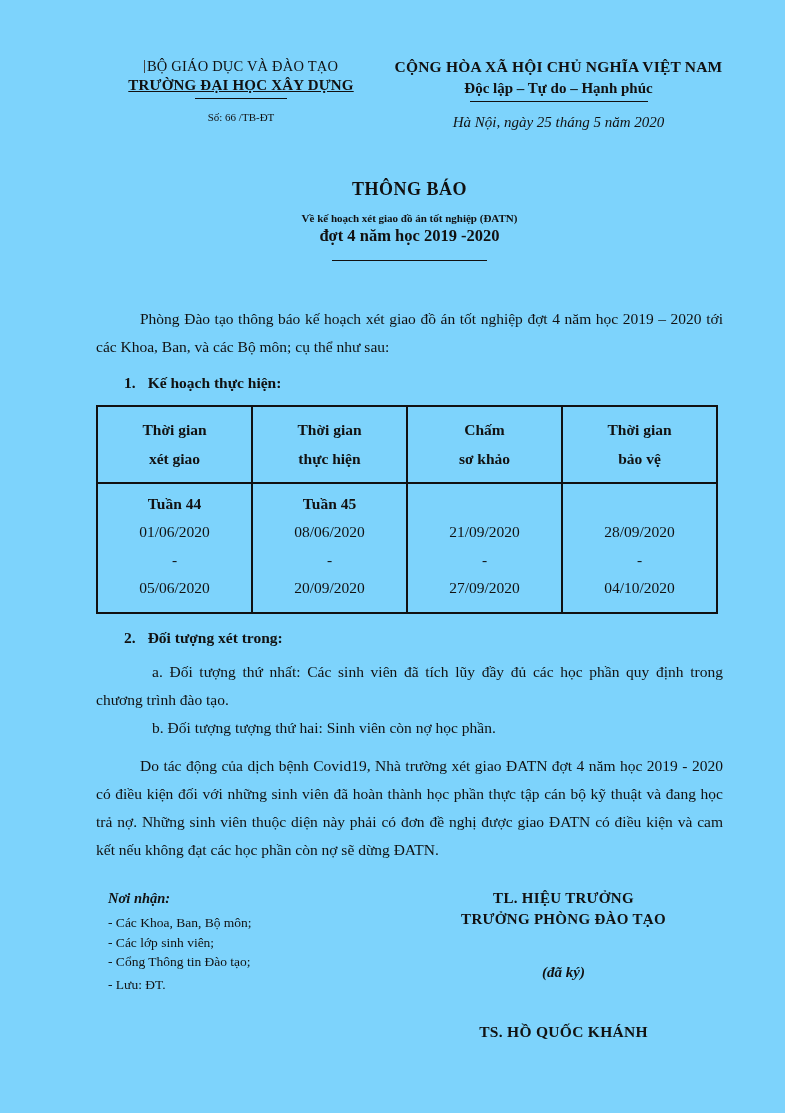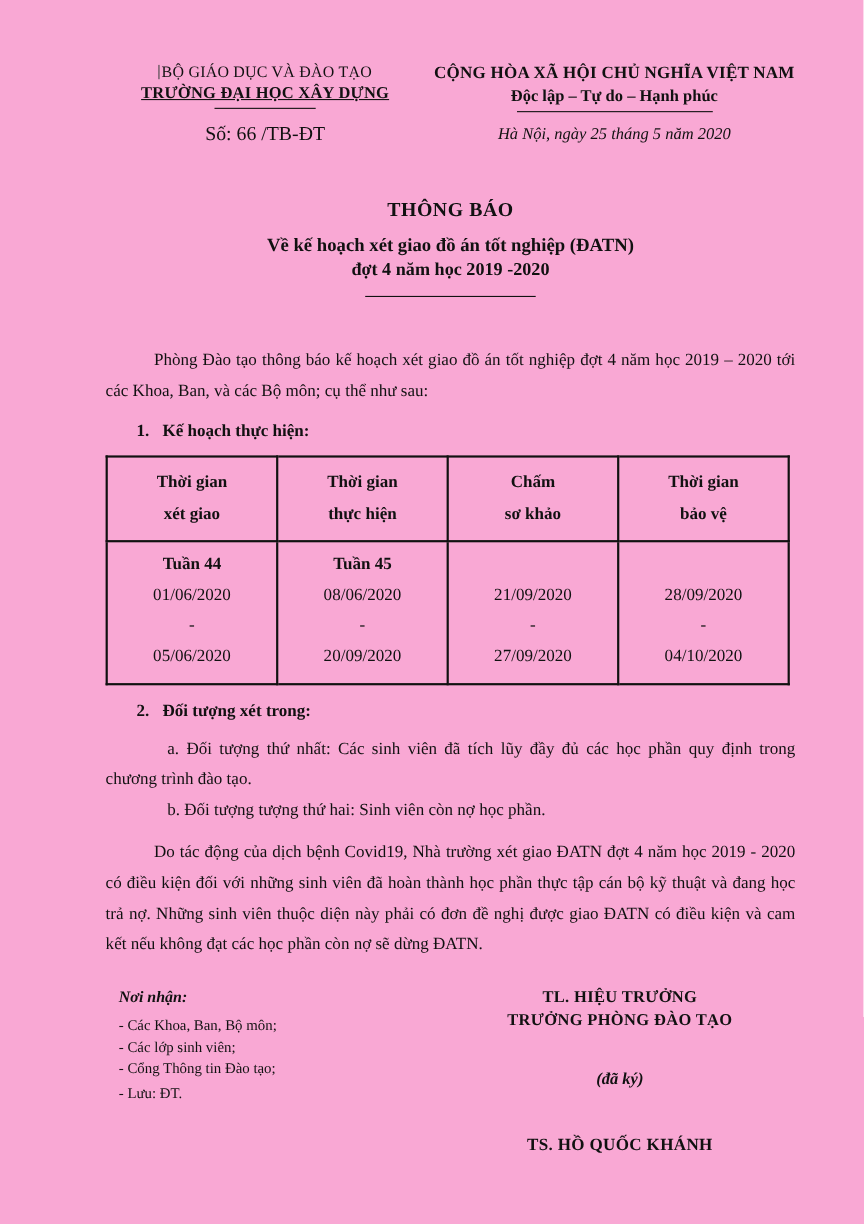--- a/index.html
+++ b/index.html
@@ -1,38 +1,38 @@
 <!DOCTYPE html>
 <html><head>
 <meta charset="utf-8">
 <style>
   html,body{margin:0;padding:0;background:#fff;}
   .page{
-    width:785px;height:1113px;background:#f9a8d4;color:#111;
+    width:785px;height:1113px;background:#7dd3fc;color:#111;
     font-family:"Liberation Serif","DejaVu Serif",serif;
     position:relative;overflow:hidden;box-sizing:border-box;
     padding:58px 62px 0 96px;
   }
   
   .doc-header{display:flex;align-items:flex-start;}
   .hdr-left{width:290px;text-align:center;flex-shrink:0;}
   .hdr-right{flex:1;text-align:center;padding-left:8px;}
   .org-ministry{font-size:14.5px;letter-spacing:.2px;}
   .org-university{font-size:15px;font-weight:bold;margin-top:2px;letter-spacing:.2px;text-decoration:underline;}
   .hdr-rule-left{width:92px;border-top:1.5px solid #111;margin:4px auto 12px;}
-  .doc-number{font-size:18px;}
+  .doc-number{font-size:11px;}
   .country{font-size:15.5px;font-weight:bold;letter-spacing:.2px;}
   .motto{font-size:15px;font-weight:bold;margin-top:4px;}
   .hdr-rule-right{width:178px;border-top:1.5px solid #111;margin:4px auto 12px;}
   .place-date{font-style:italic;font-size:15px;}
   .caret{display:inline-block;width:1px;height:13px;background:#444;margin-right:2px;vertical-align:-2px;}
   
   .title-block{text-align:center;margin-top:48px;}
   .title-main{font-size:18px;font-weight:bold;letter-spacing:.5px;}
-  .title-sub1{font-size:17px;font-weight:bold;margin-top:12px;}
+  .title-sub1{font-size:11px;font-weight:bold;margin-top:12px;}
   .title-sub2{font-size:16.5px;font-weight:bold;margin-top:2px;}
   .title-rule{width:155px;border-top:1.5px solid #111;margin:14px auto 0;}
   
   .body-text{font-size:15.5px;line-height:28px;text-align:justify;}
   .para{margin:0;text-indent:44px;}
   .intro{margin-top:44px;}
   .sect-heading{font-weight:bold;font-size:15.5px;margin:8px 0 6px 28px;}
   .sect-heading .num{margin-right:12px;}
   .sub-para{margin:0;text-indent:56px;}
   

